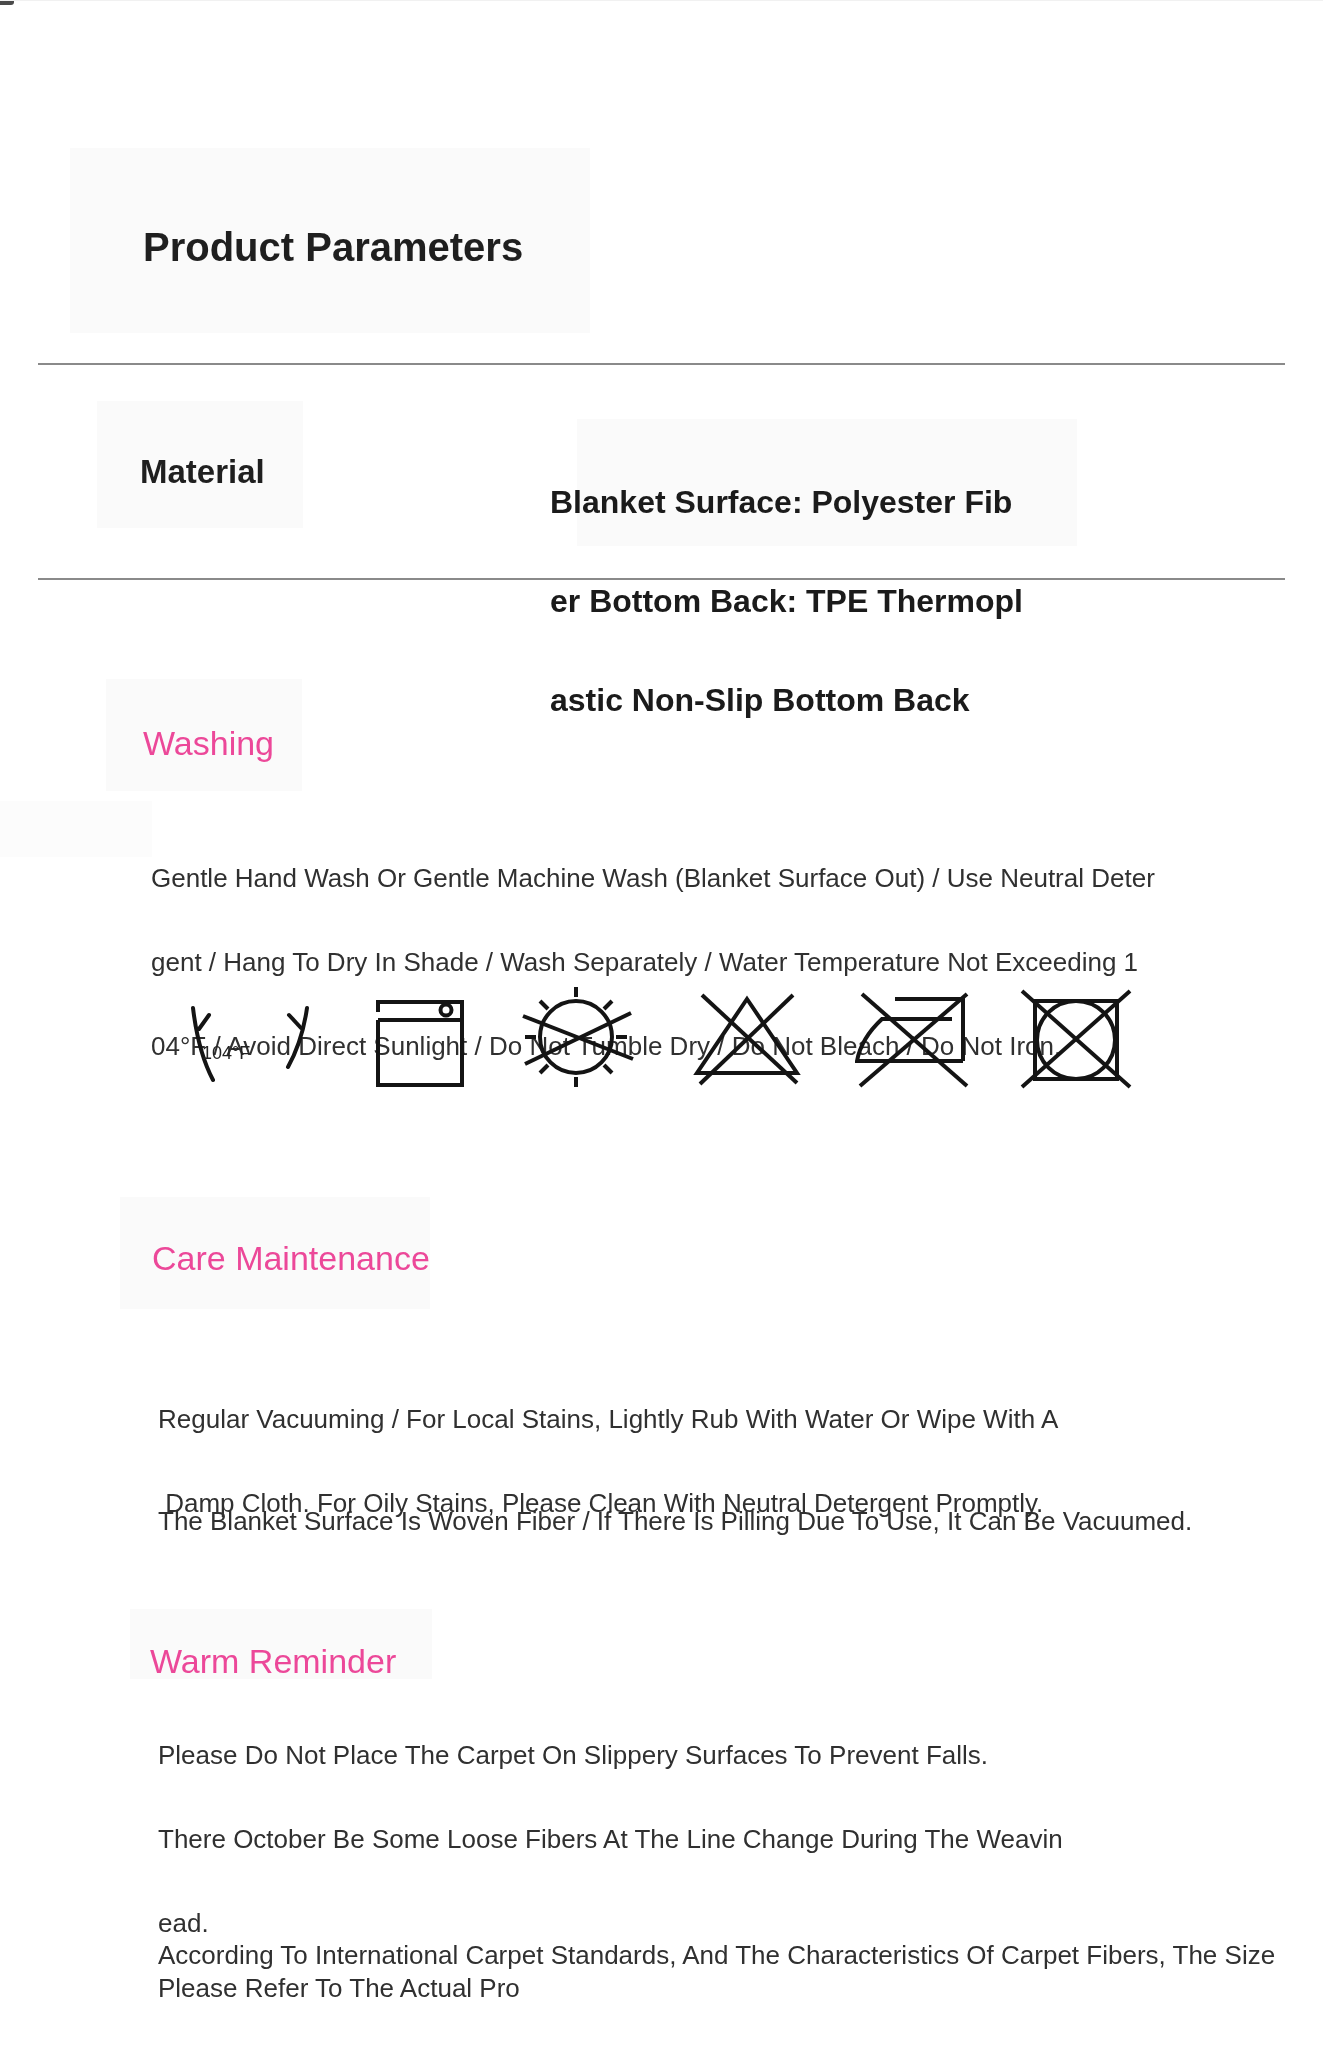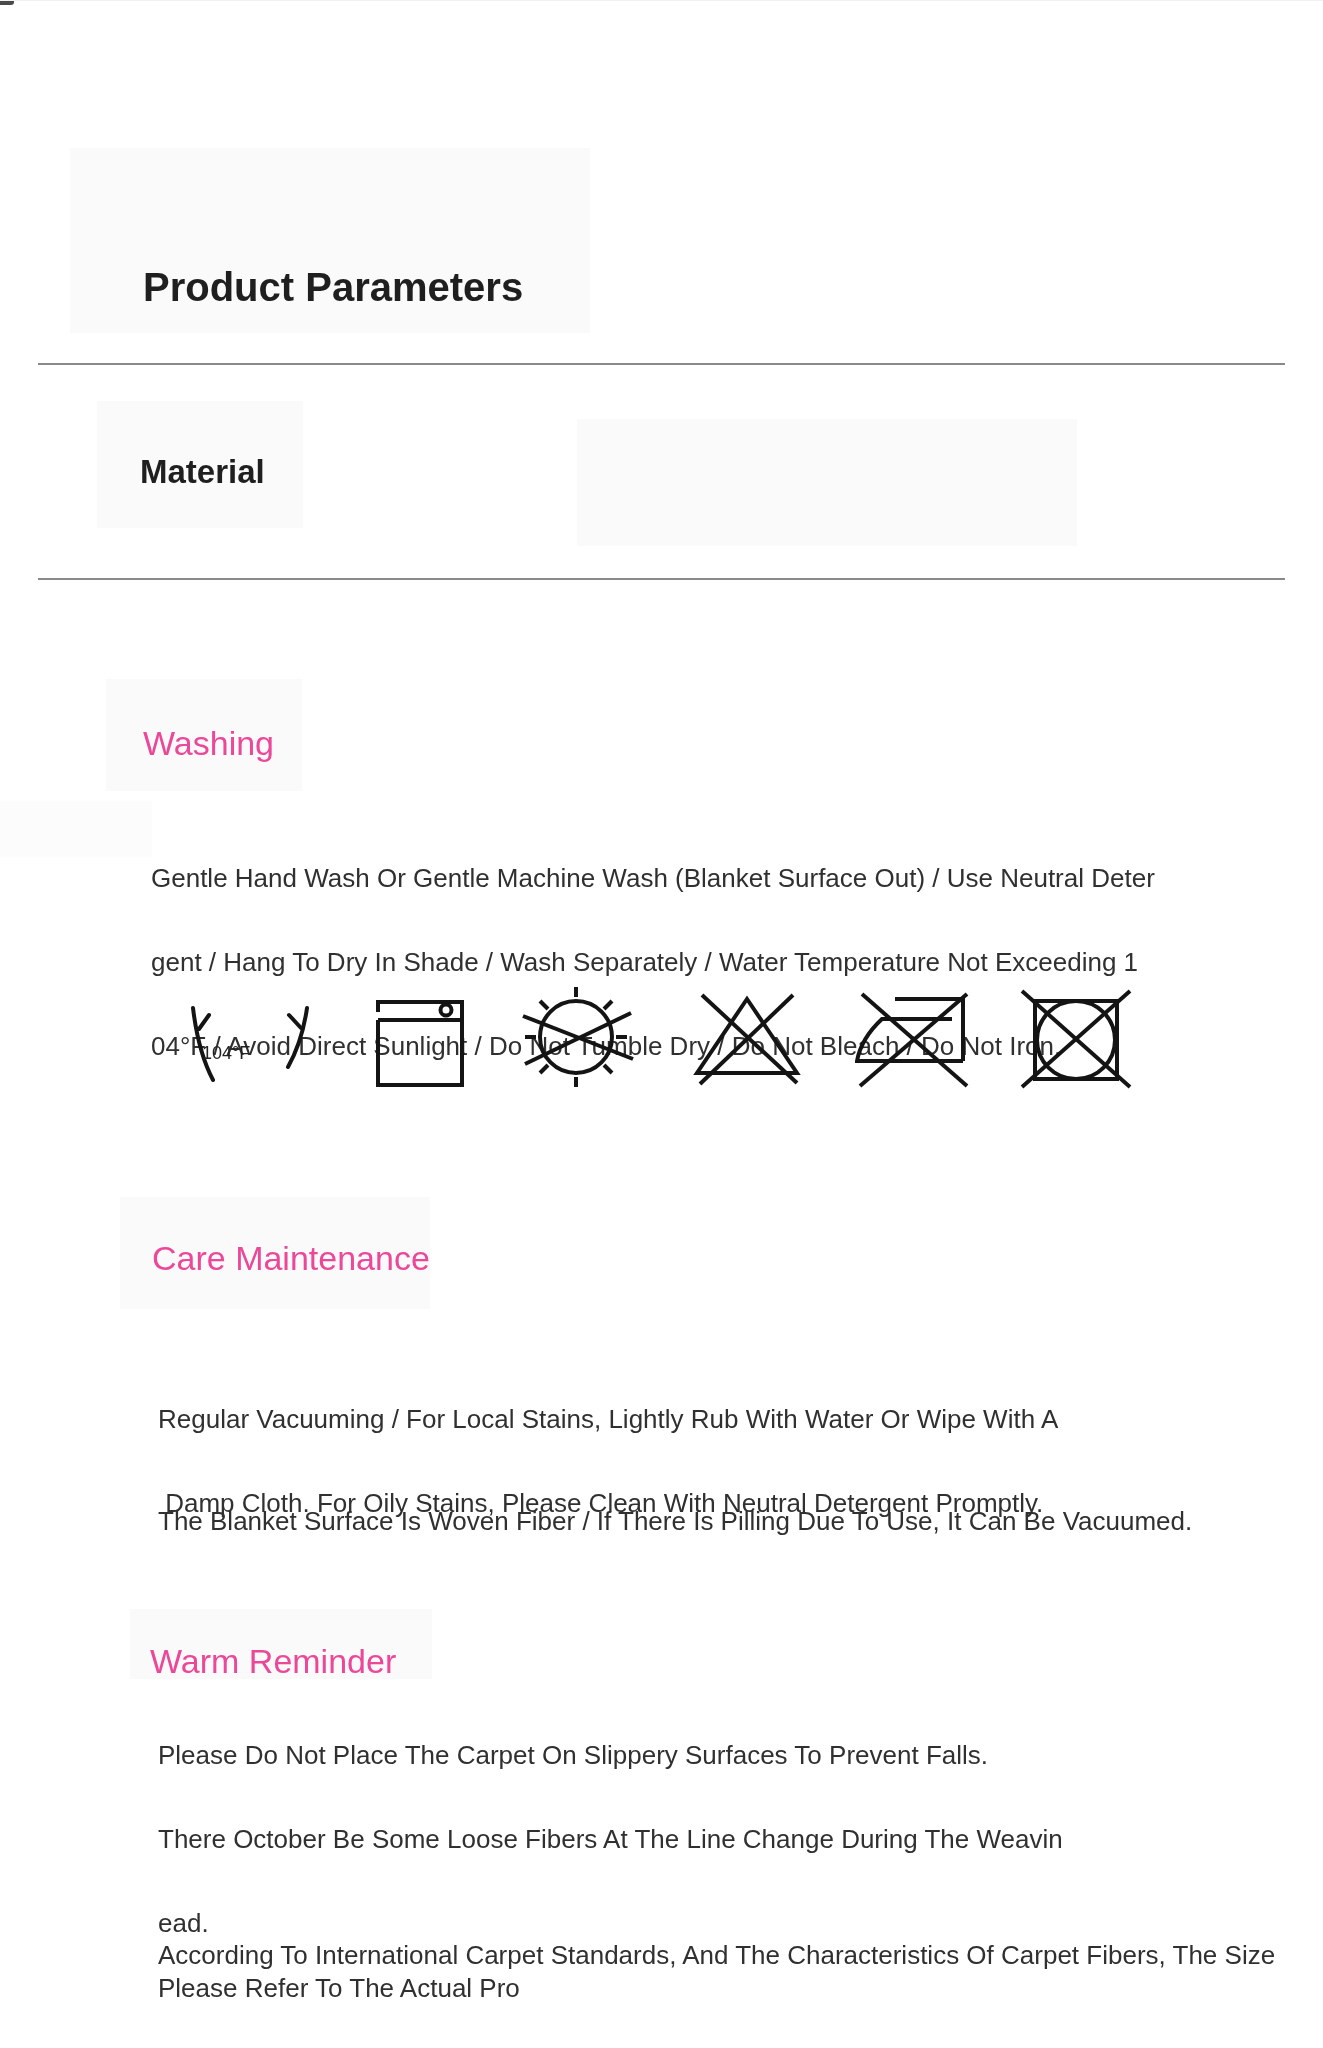--- a/index.html
+++ b/index.html
@@ -8,21 +8,21 @@
     width:1323px;height:2048px;
     background:#ffffff;
     overflow:hidden;
     font-family:"Liberation Sans","DejaVu Sans",sans-serif;
     border-top:1px solid #f1f1f1;
   }
   .ph{position:absolute;background:#fafafa;}
   .corner-artifact{position:absolute;left:0;top:0;width:14px;height:4px;background:#4a4a4a;border-radius:0 0 3px 0;}
   .h-title{
     position:absolute;left:143px;top:224px;
-    font-size:40px;font-weight:bold;color:#1f1f1f;letter-spacing:0px;white-space:pre;margin-top:40px;
+    font-size:40px;font-weight:bold;color:#1f1f1f;letter-spacing:0px;white-space:pre;
   }
   .divider{position:absolute;left:38px;width:1247px;height:2px;background:#8a8a8a;}
   .divider1{top:362px;}
   .divider2{top:577px;}
   .mat-label{
     position:absolute;left:140px;top:452px;
     font-size:33px;font-weight:bold;color:#1f1f1f;white-space:pre;
   }
   .mat-value{
     position:absolute;left:550px;top:419px;
@@ -71,20 +71,25 @@
   <div class="ph" style="left:120px;top:1196px;width:310px;height:112px;"></div>
   <div class="ph" style="left:130px;top:1608px;width:302px;height:70px;"></div>
 
   <div class="corner-artifact"></div>
 
   <div class="h-title">Product Parameters</div>
 
   <div class="divider divider1"></div>
 
   <div class="mat-label">Material</div>
+  <div class="mat-value">
+    <div>Blanket Surface: Polyester Fib</div>
+    <div>er Bottom Back: TPE Thermopl</div>
+    <div>astic Non-Slip Bottom Back</div>
+  </div>
 
   <div class="divider divider2"></div>
 
   <div class="sec-head head-washing">Washing</div>
   <div class="para wash-para">
     <div>Gentle Hand Wash Or Gentle Machine Wash (Blanket Surface Out) / Use Neutral Deter</div>
     <div>gent / Hang To Dry In Shade / Wash Separately / Water Temperature Not Exceeding 1</div>
     <div>04°F / Avoid Direct Sunlight / Do Not Tumble Dry / Do Not Bleach / Do Not Iron.</div>
   </div>
 

